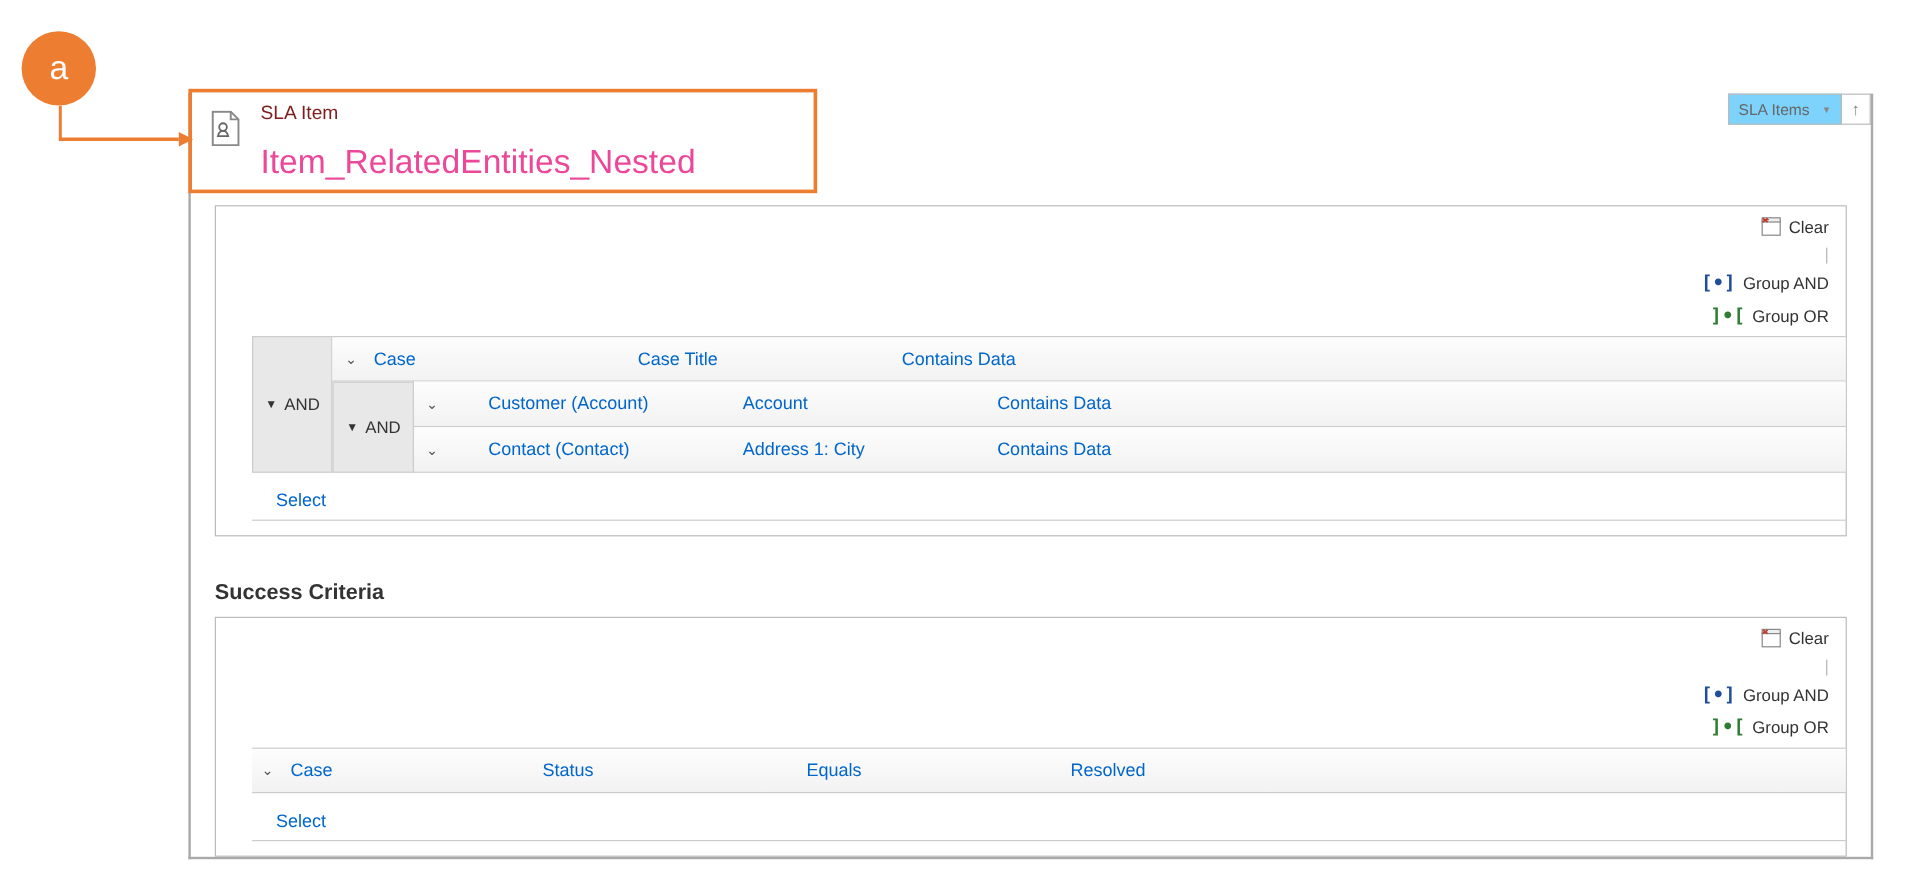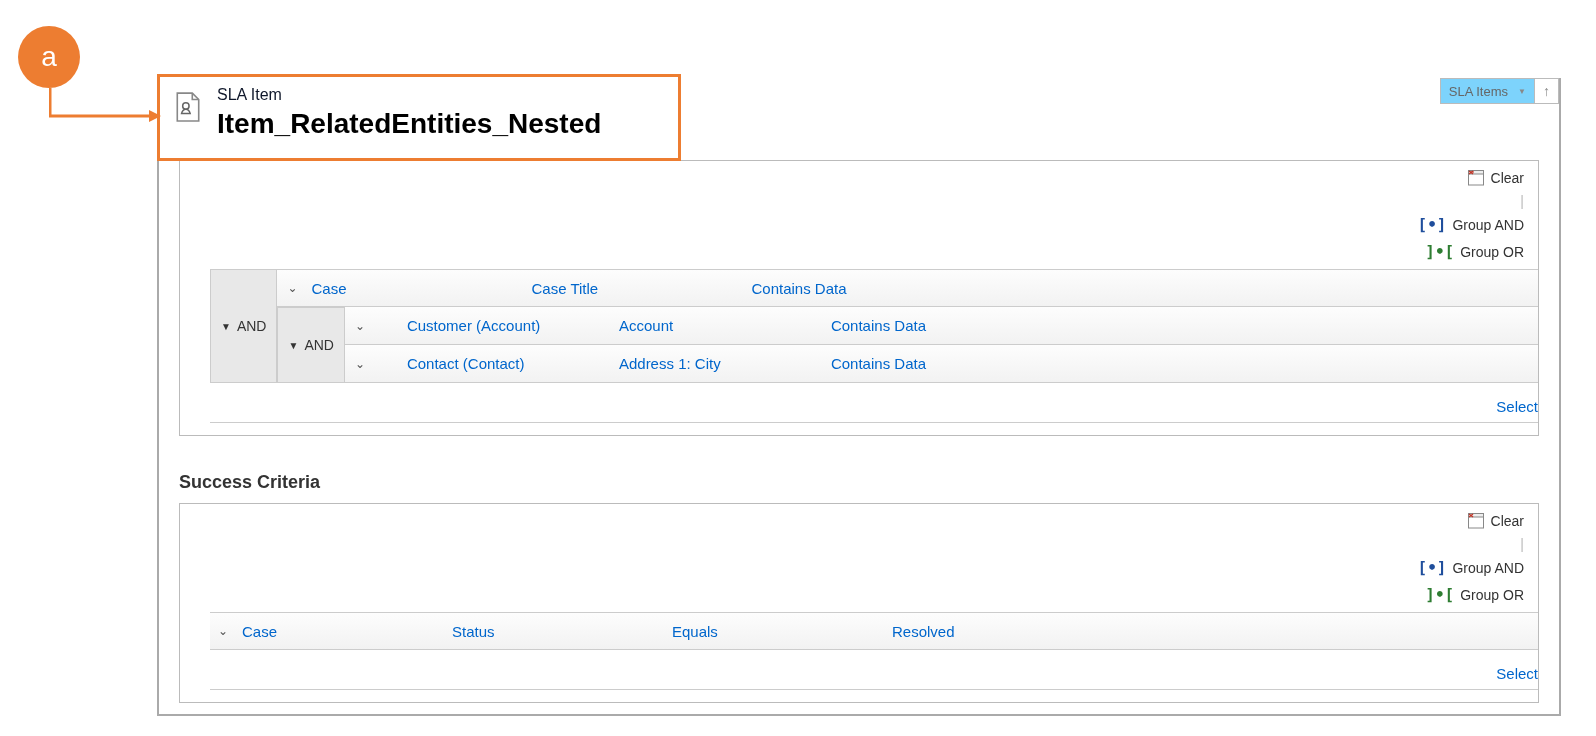--- a/index.html
+++ b/index.html
@@ -68,28 +68,28 @@
     }
     .header-icon {
       width: 26px;
       height: 30px;
       margin-right: 16px;
       margin-top: 6px;
     }
     .header-text { flex: 1; }
     .entity-type {
       font-size: 16px;
-      color: #0f172a;
+      color: #7f1d1d;
       font-weight: 400;
     }
     .record-title {
       font-size: 28px;
-      color: #000000;
-      font-weight: 700;
-      margin-top: 4px;
+      color: #ec4899;
+      font-weight: 400;
+      margin-top: 15px;
     }
     
     .nav-dropdown {
       position: absolute;
       right: 0;
       top: 0;
       display: flex;
       align-items: stretch;
     }
     .nav-select {
@@ -213,21 +213,20 @@
     .col-entity { width: 220px; }
     .col-field  { width: 220px; }
     .col-op     { width: 200px; }
     
     .select-row {
       padding: 8px 0 0 20px;
       border-bottom: 1px solid #ccc;
       height: 40px;
       display:flex;
       align-items: center;
-      justify-content: flex-end;
     }
     
     .nested-group-rows .cond-row .col-entity { width: 212px; margin-left: 28px; }
     .nested-group-rows .cond-row .col-field { width: 212px; }
     
     .sc-cond-body { padding: 0 0 12px 30px; }
     .sc-row {
       display:flex;
       align-items:center;
       border-top:1px solid #ccc;

